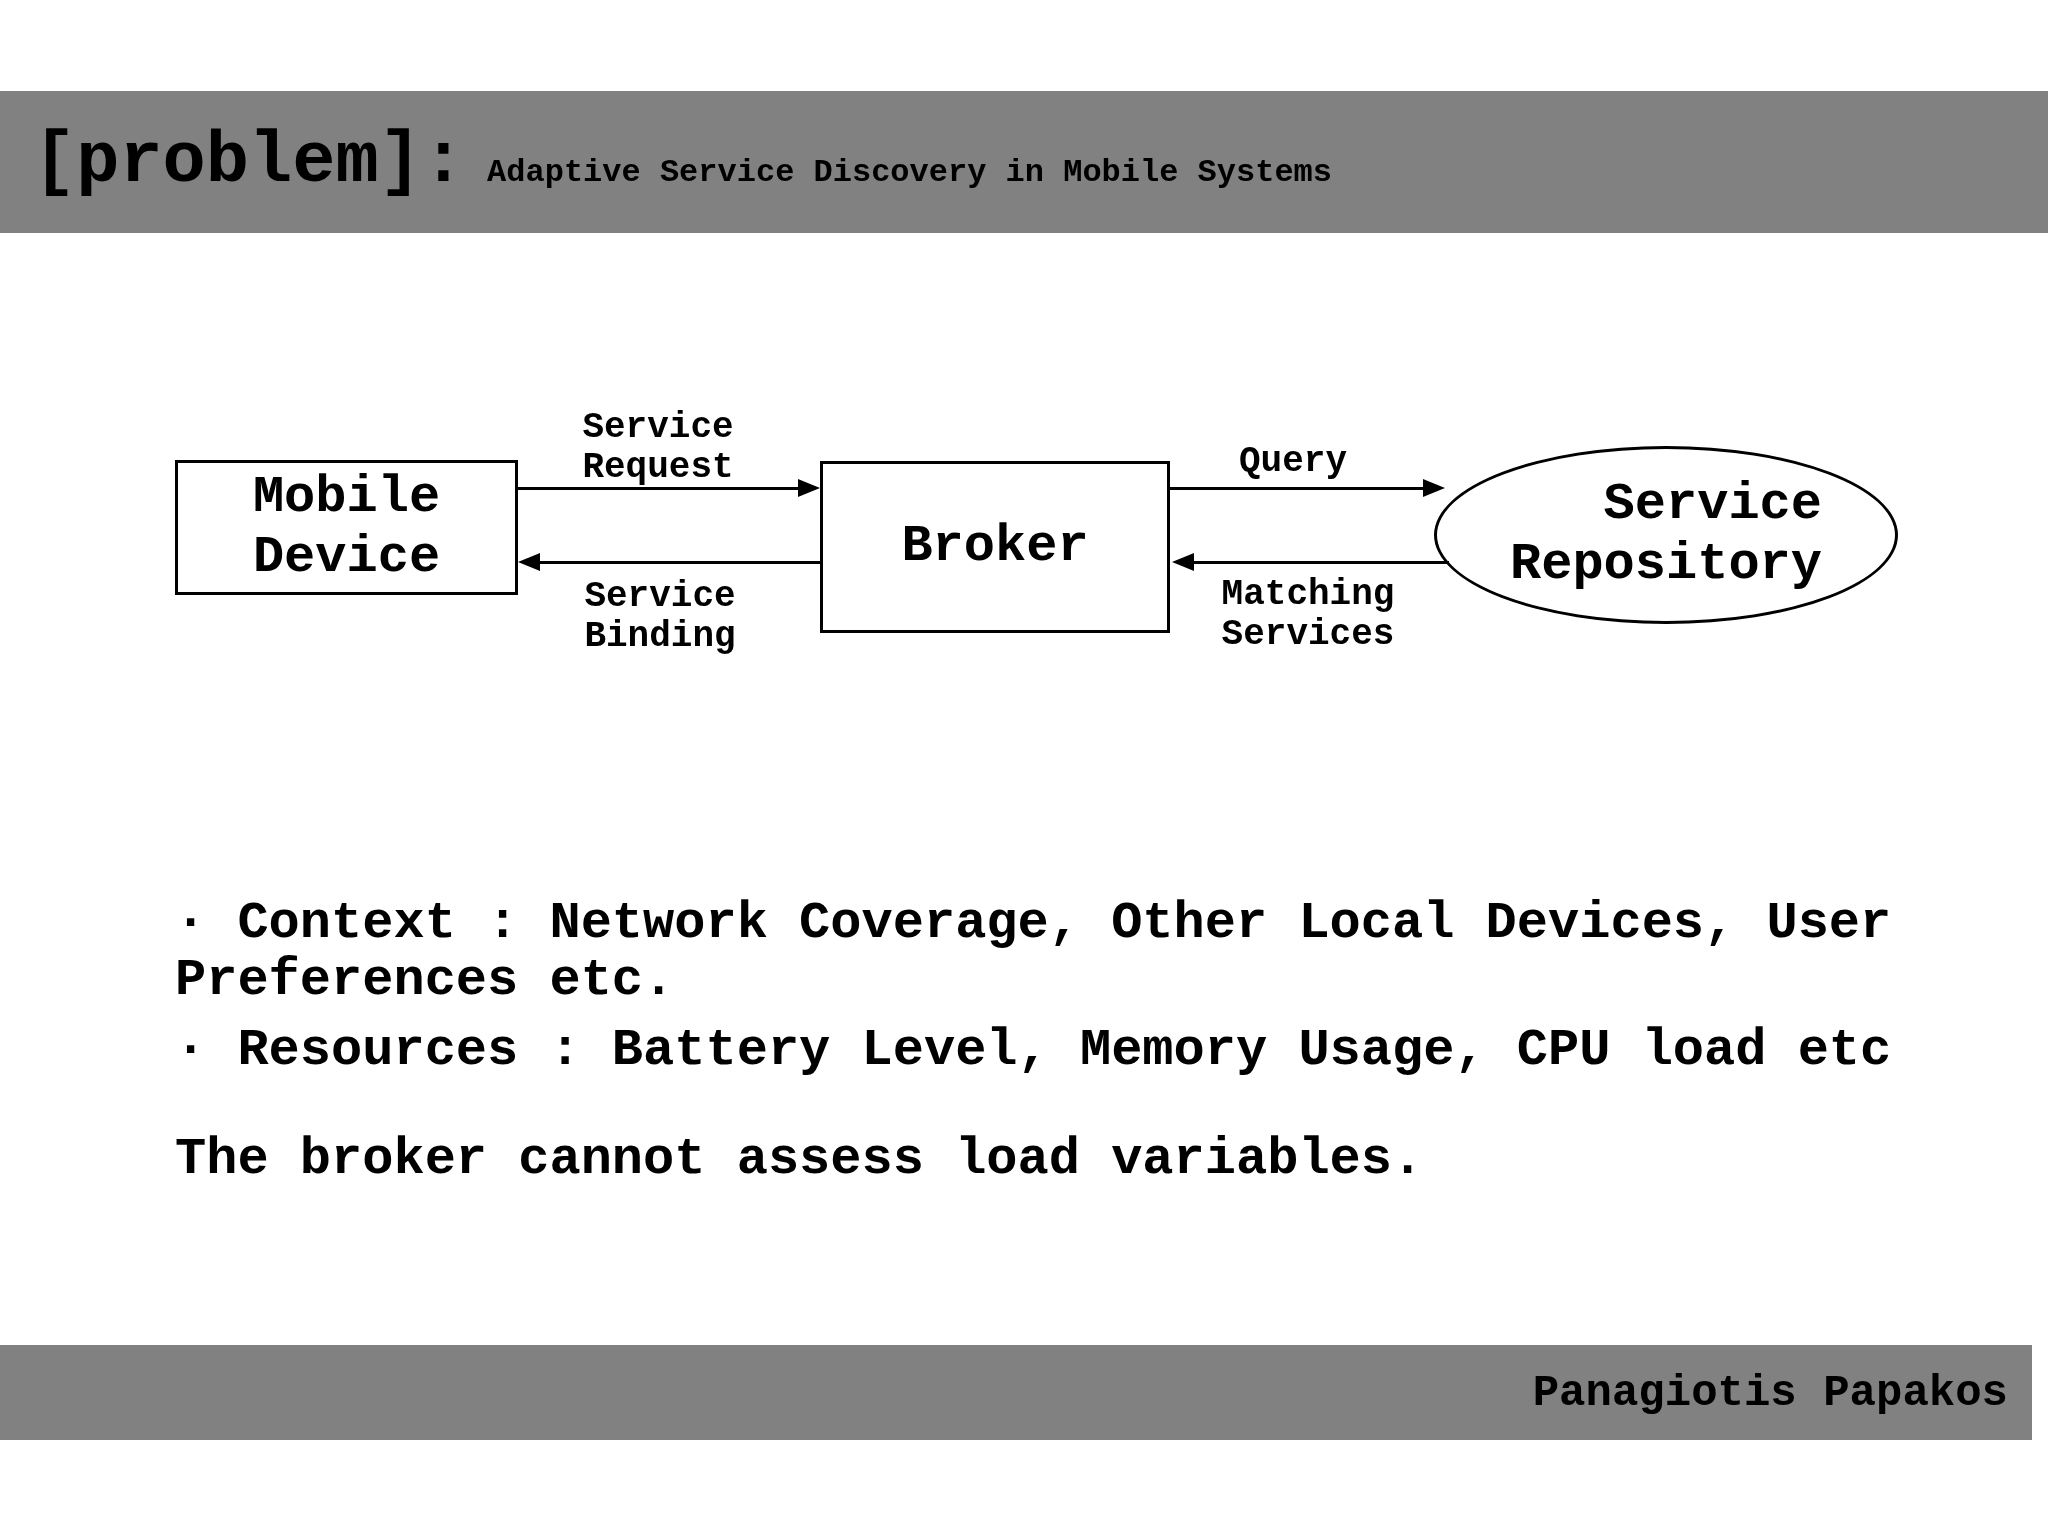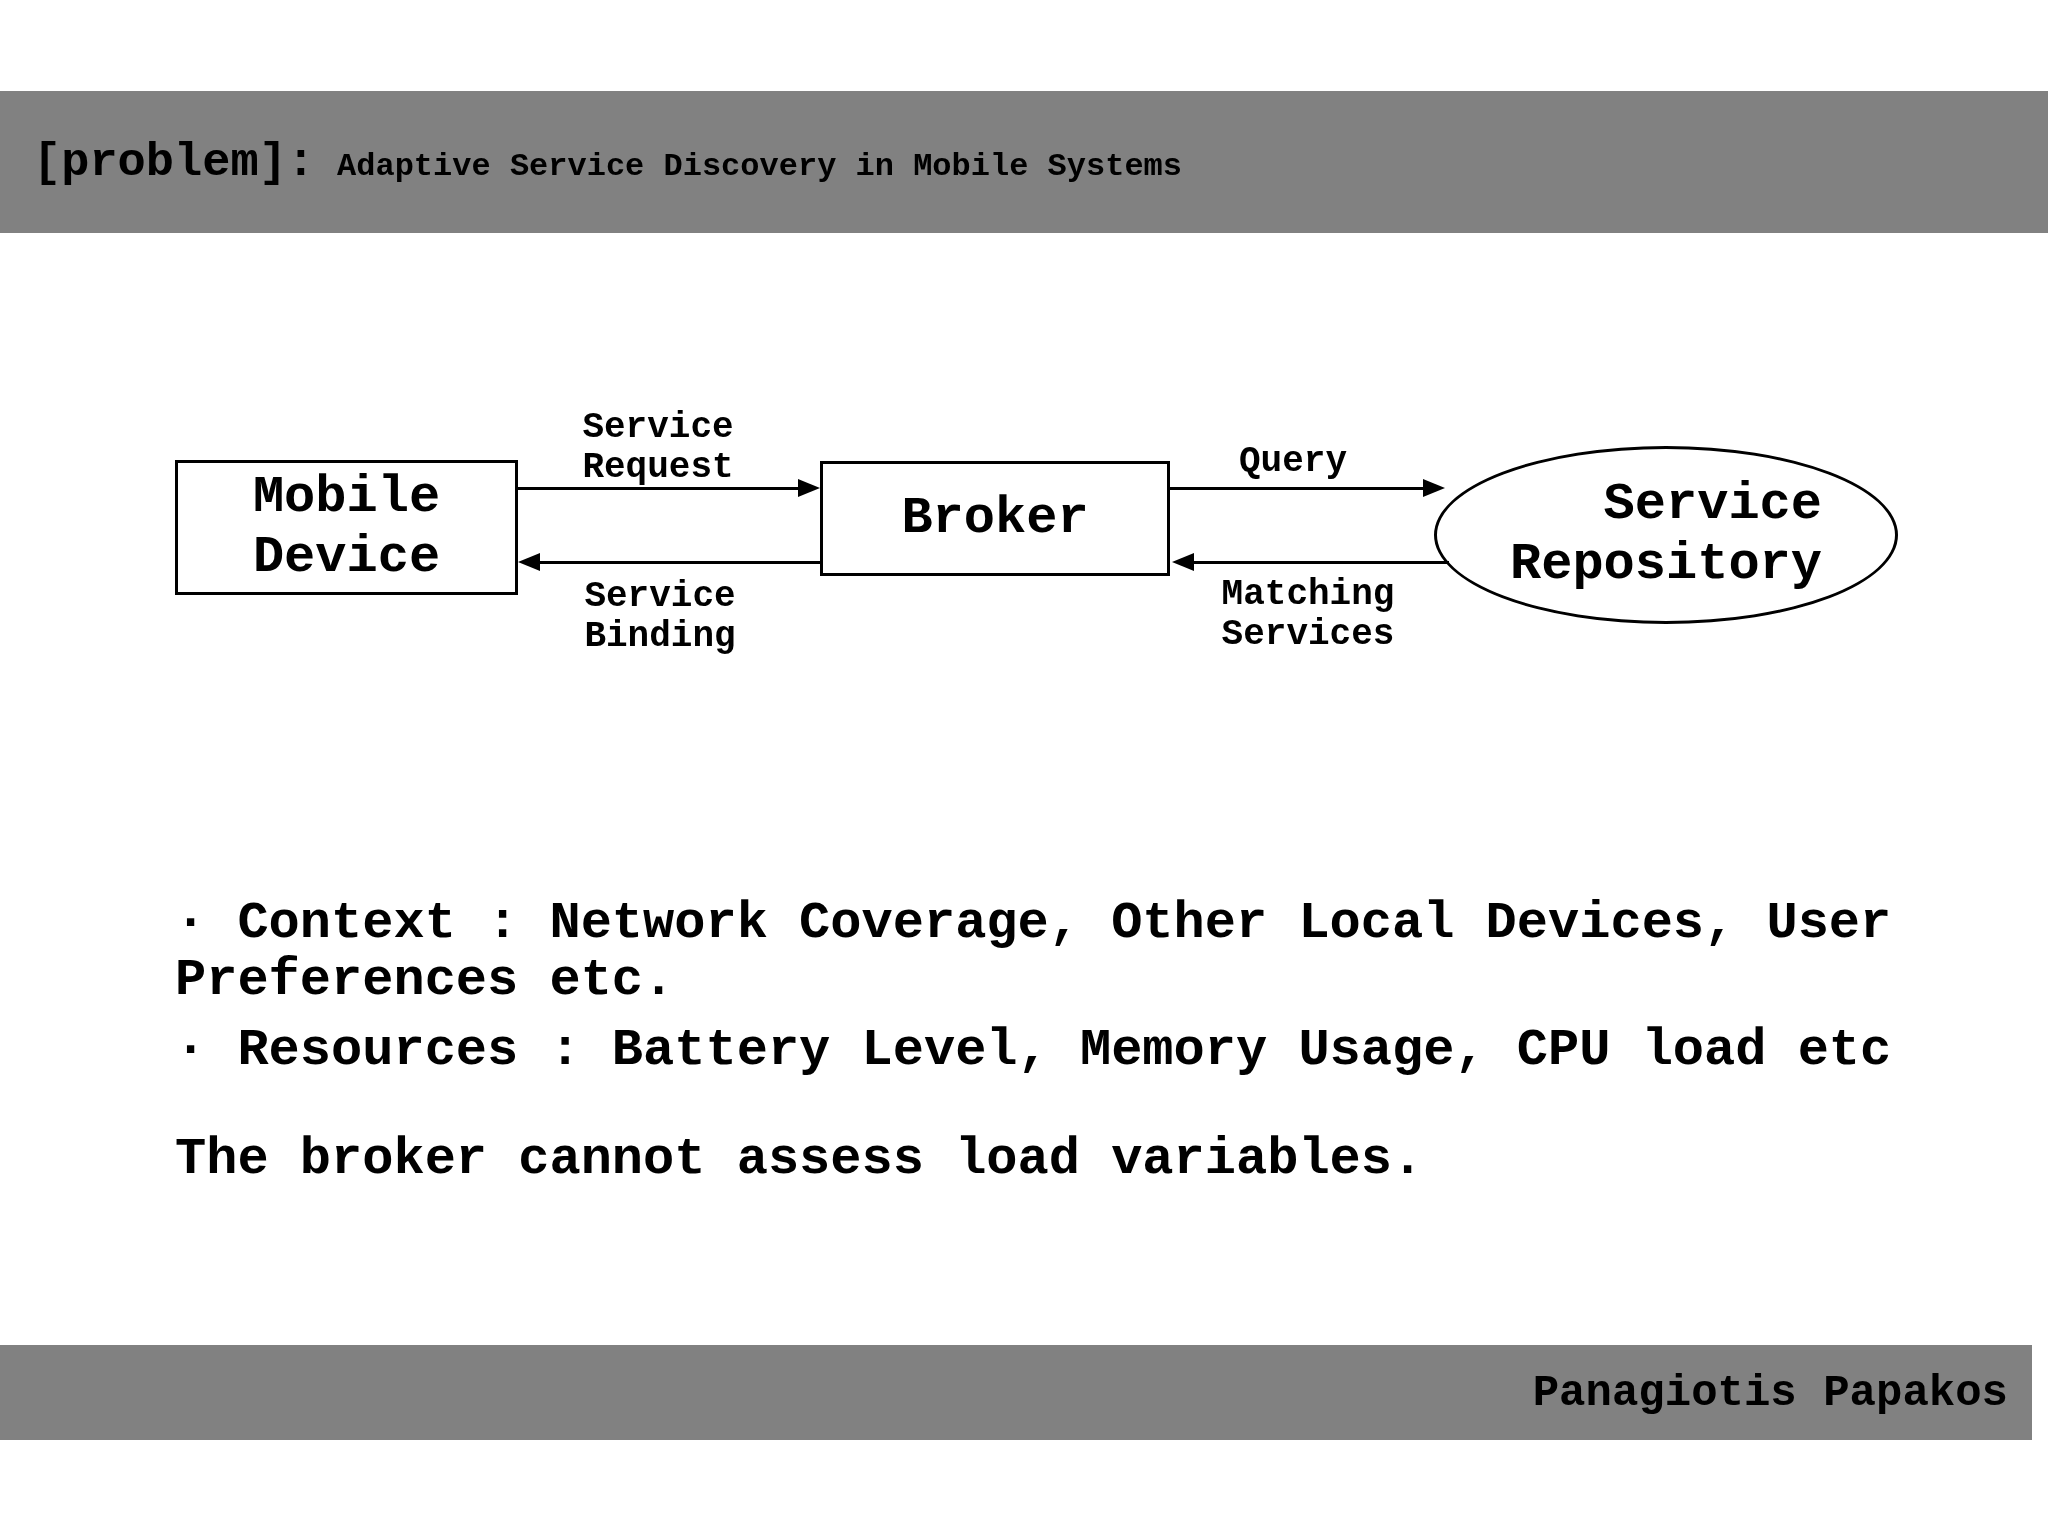--- a/index.html
+++ b/index.html
@@ -19,21 +19,21 @@
   }
   .pre{white-space:pre-line;}
 
   
   .topbar{
     position:absolute;left:0;top:91px;width:2048px;height:142px;
     background:var(--bar);
     display:flex;align-items:center;
   }
   .title-wrap{display:flex;align-items:baseline;gap:22px;padding-left:33px;}
-  .title-prefix{font-size:47px;letter-spacing:0;}
+  .title-prefix{font-size:72px;letter-spacing:0;}
   .title-main{font-size:32px;}
 
   .bottombar{
     position:absolute;left:0;top:1345px;width:2032px;height:95px;
     background:var(--bar);
     display:flex;align-items:center;justify-content:flex-end;
     padding-right:24px;box-sizing:border-box;
   }
   .footer-author{font-size:44px;}
 
@@ -57,21 +57,21 @@
   .node{
     position:absolute;
     border:3px solid var(--ink);
     box-sizing:border-box;
     display:flex;align-items:center;justify-content:center;
     text-align:right;
     font-size:52px;line-height:60px;
     background:var(--bg);
   }
   .node-mobile{left:175px;top:460px;width:343px;height:135px;}
-  .node-broker{left:820px;top:461px;width:350px;height:115px;}
+  .node-broker{left:820px;top:461px;width:350px;height:172px;}
   .node-repo{left:1434px;top:446px;width:464px;height:178px;border-radius:50%;}
 
   .arrow-line{position:absolute;height:3px;background:var(--ink);}
   .arrow-head{position:absolute;width:0;height:0;
     border-top:9px solid transparent;border-bottom:9px solid transparent;}
   .head-right{border-left:22px solid var(--ink);}
   .head-left{border-right:22px solid var(--ink);}
 
   .line-a{left:518px;top:487px;width:282px;}
   .head-a{left:798px;top:479px;}

